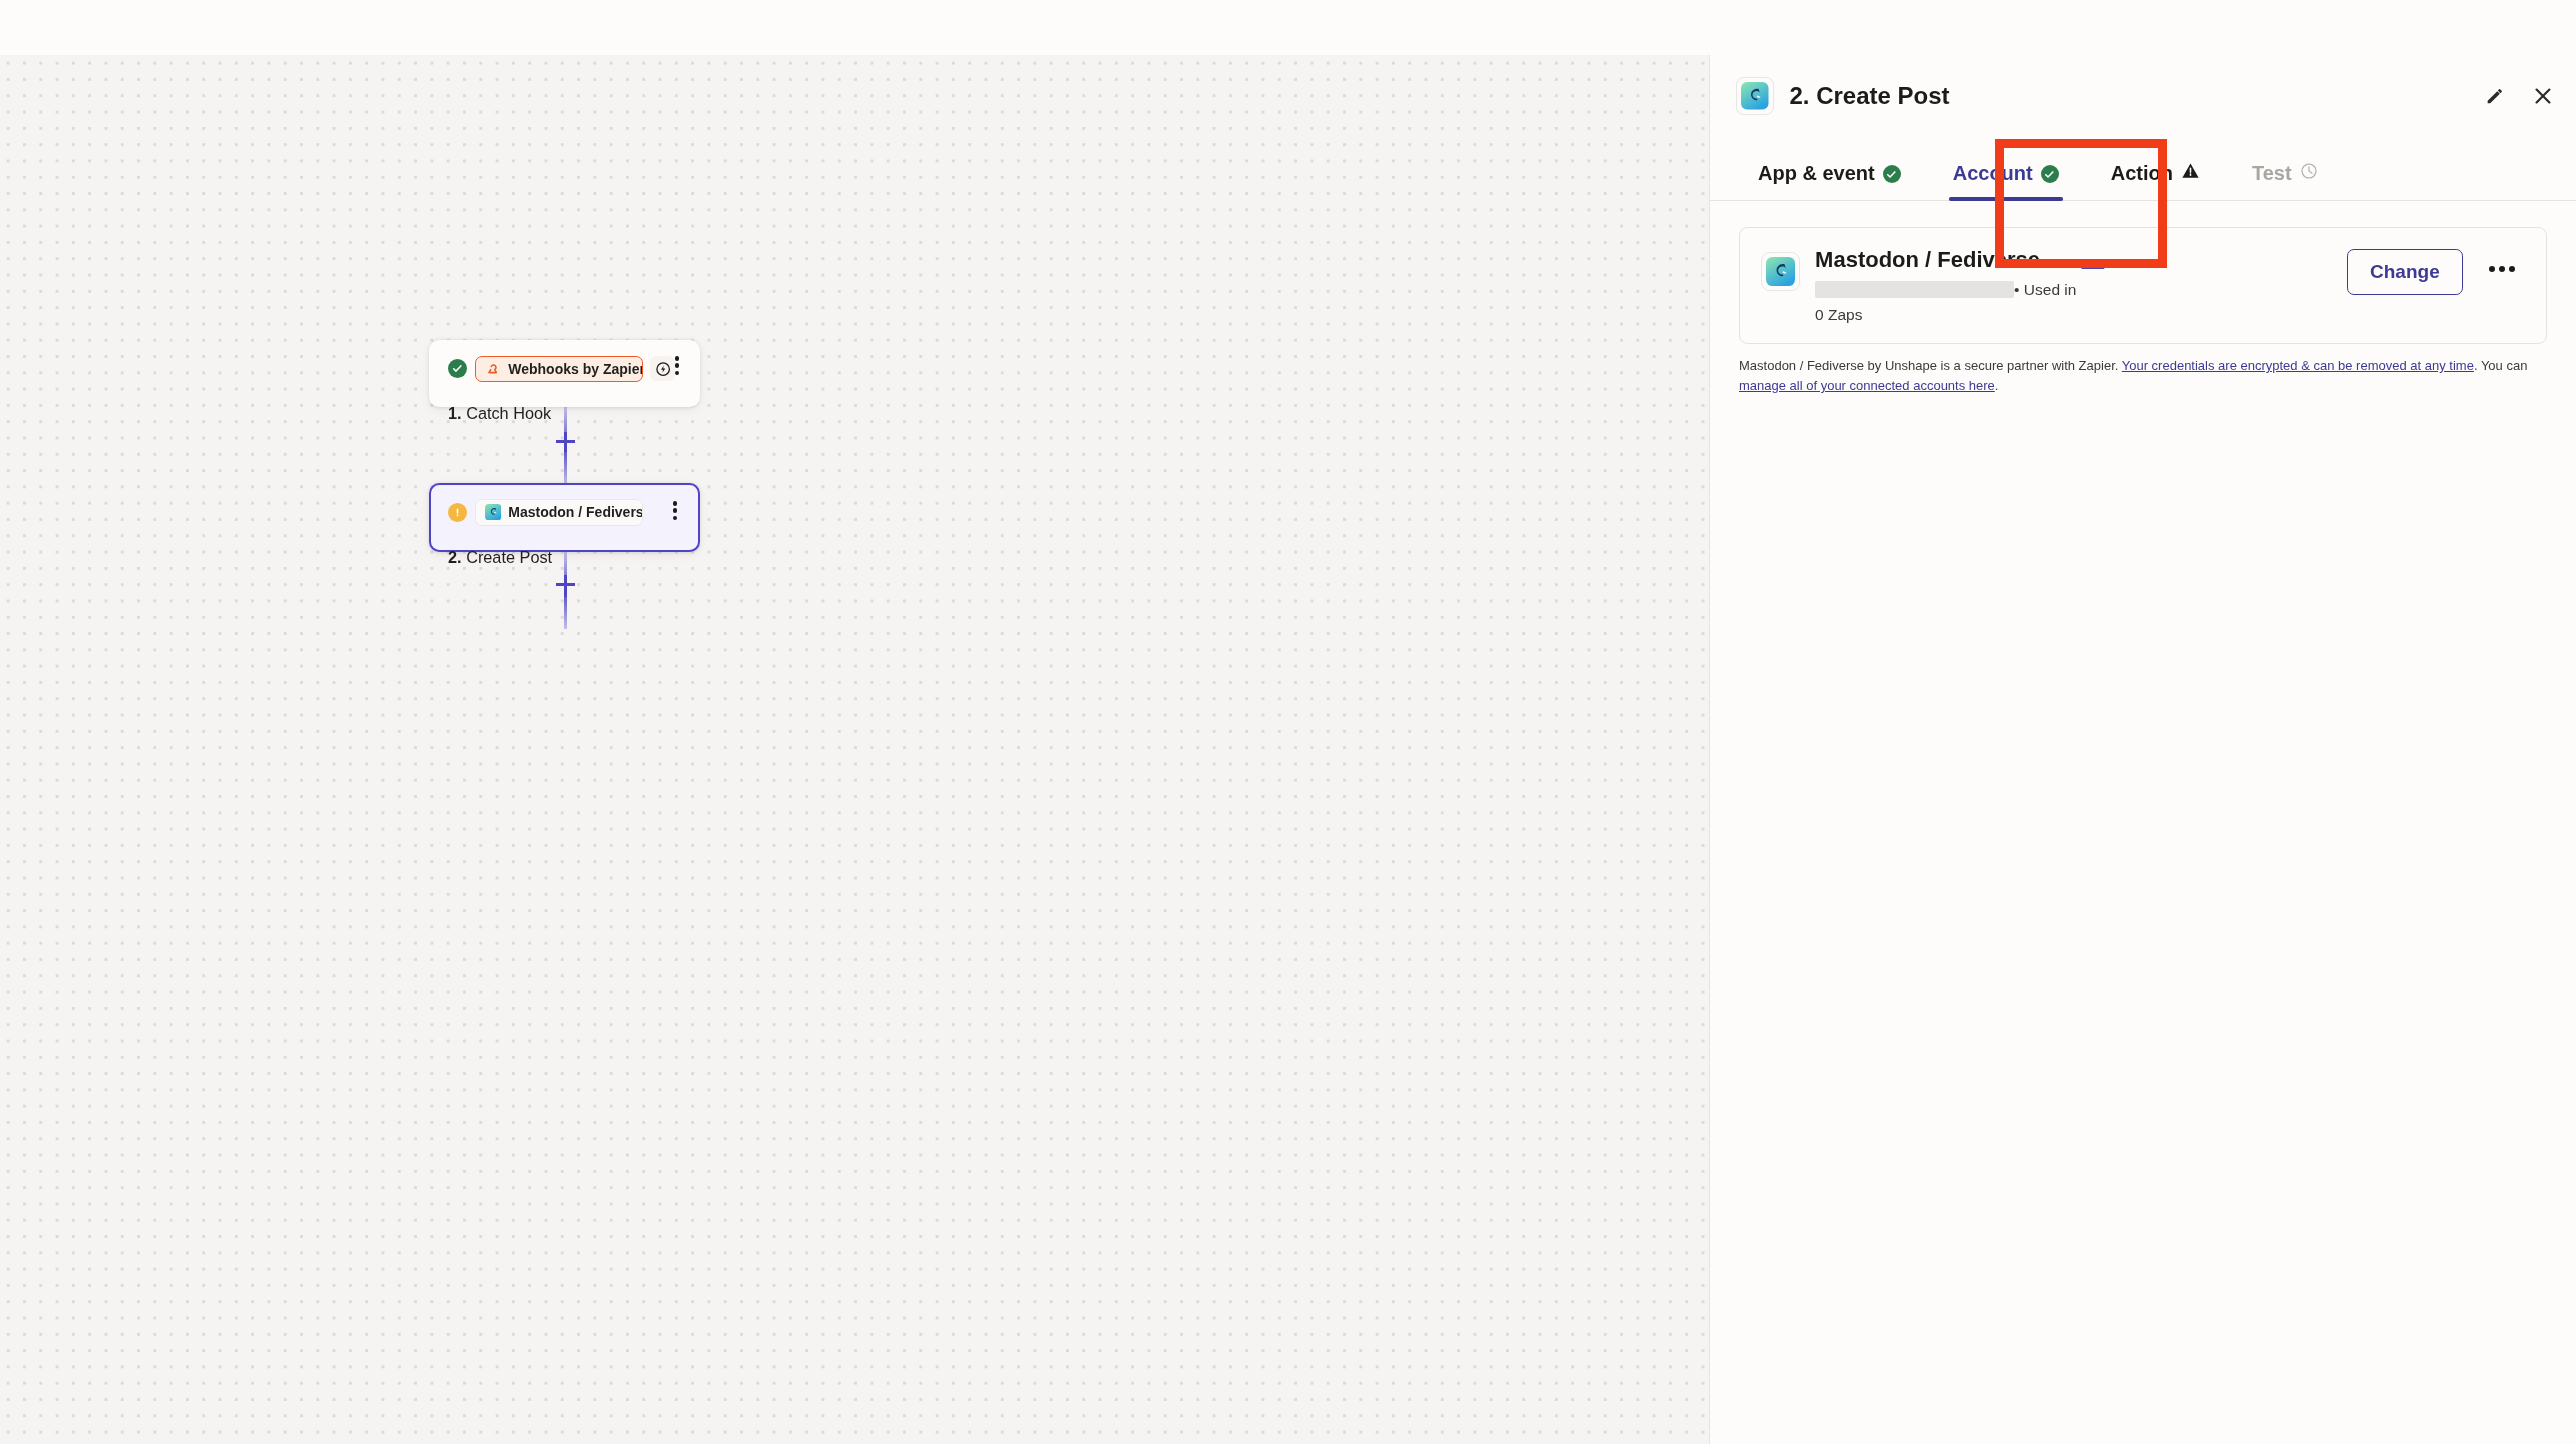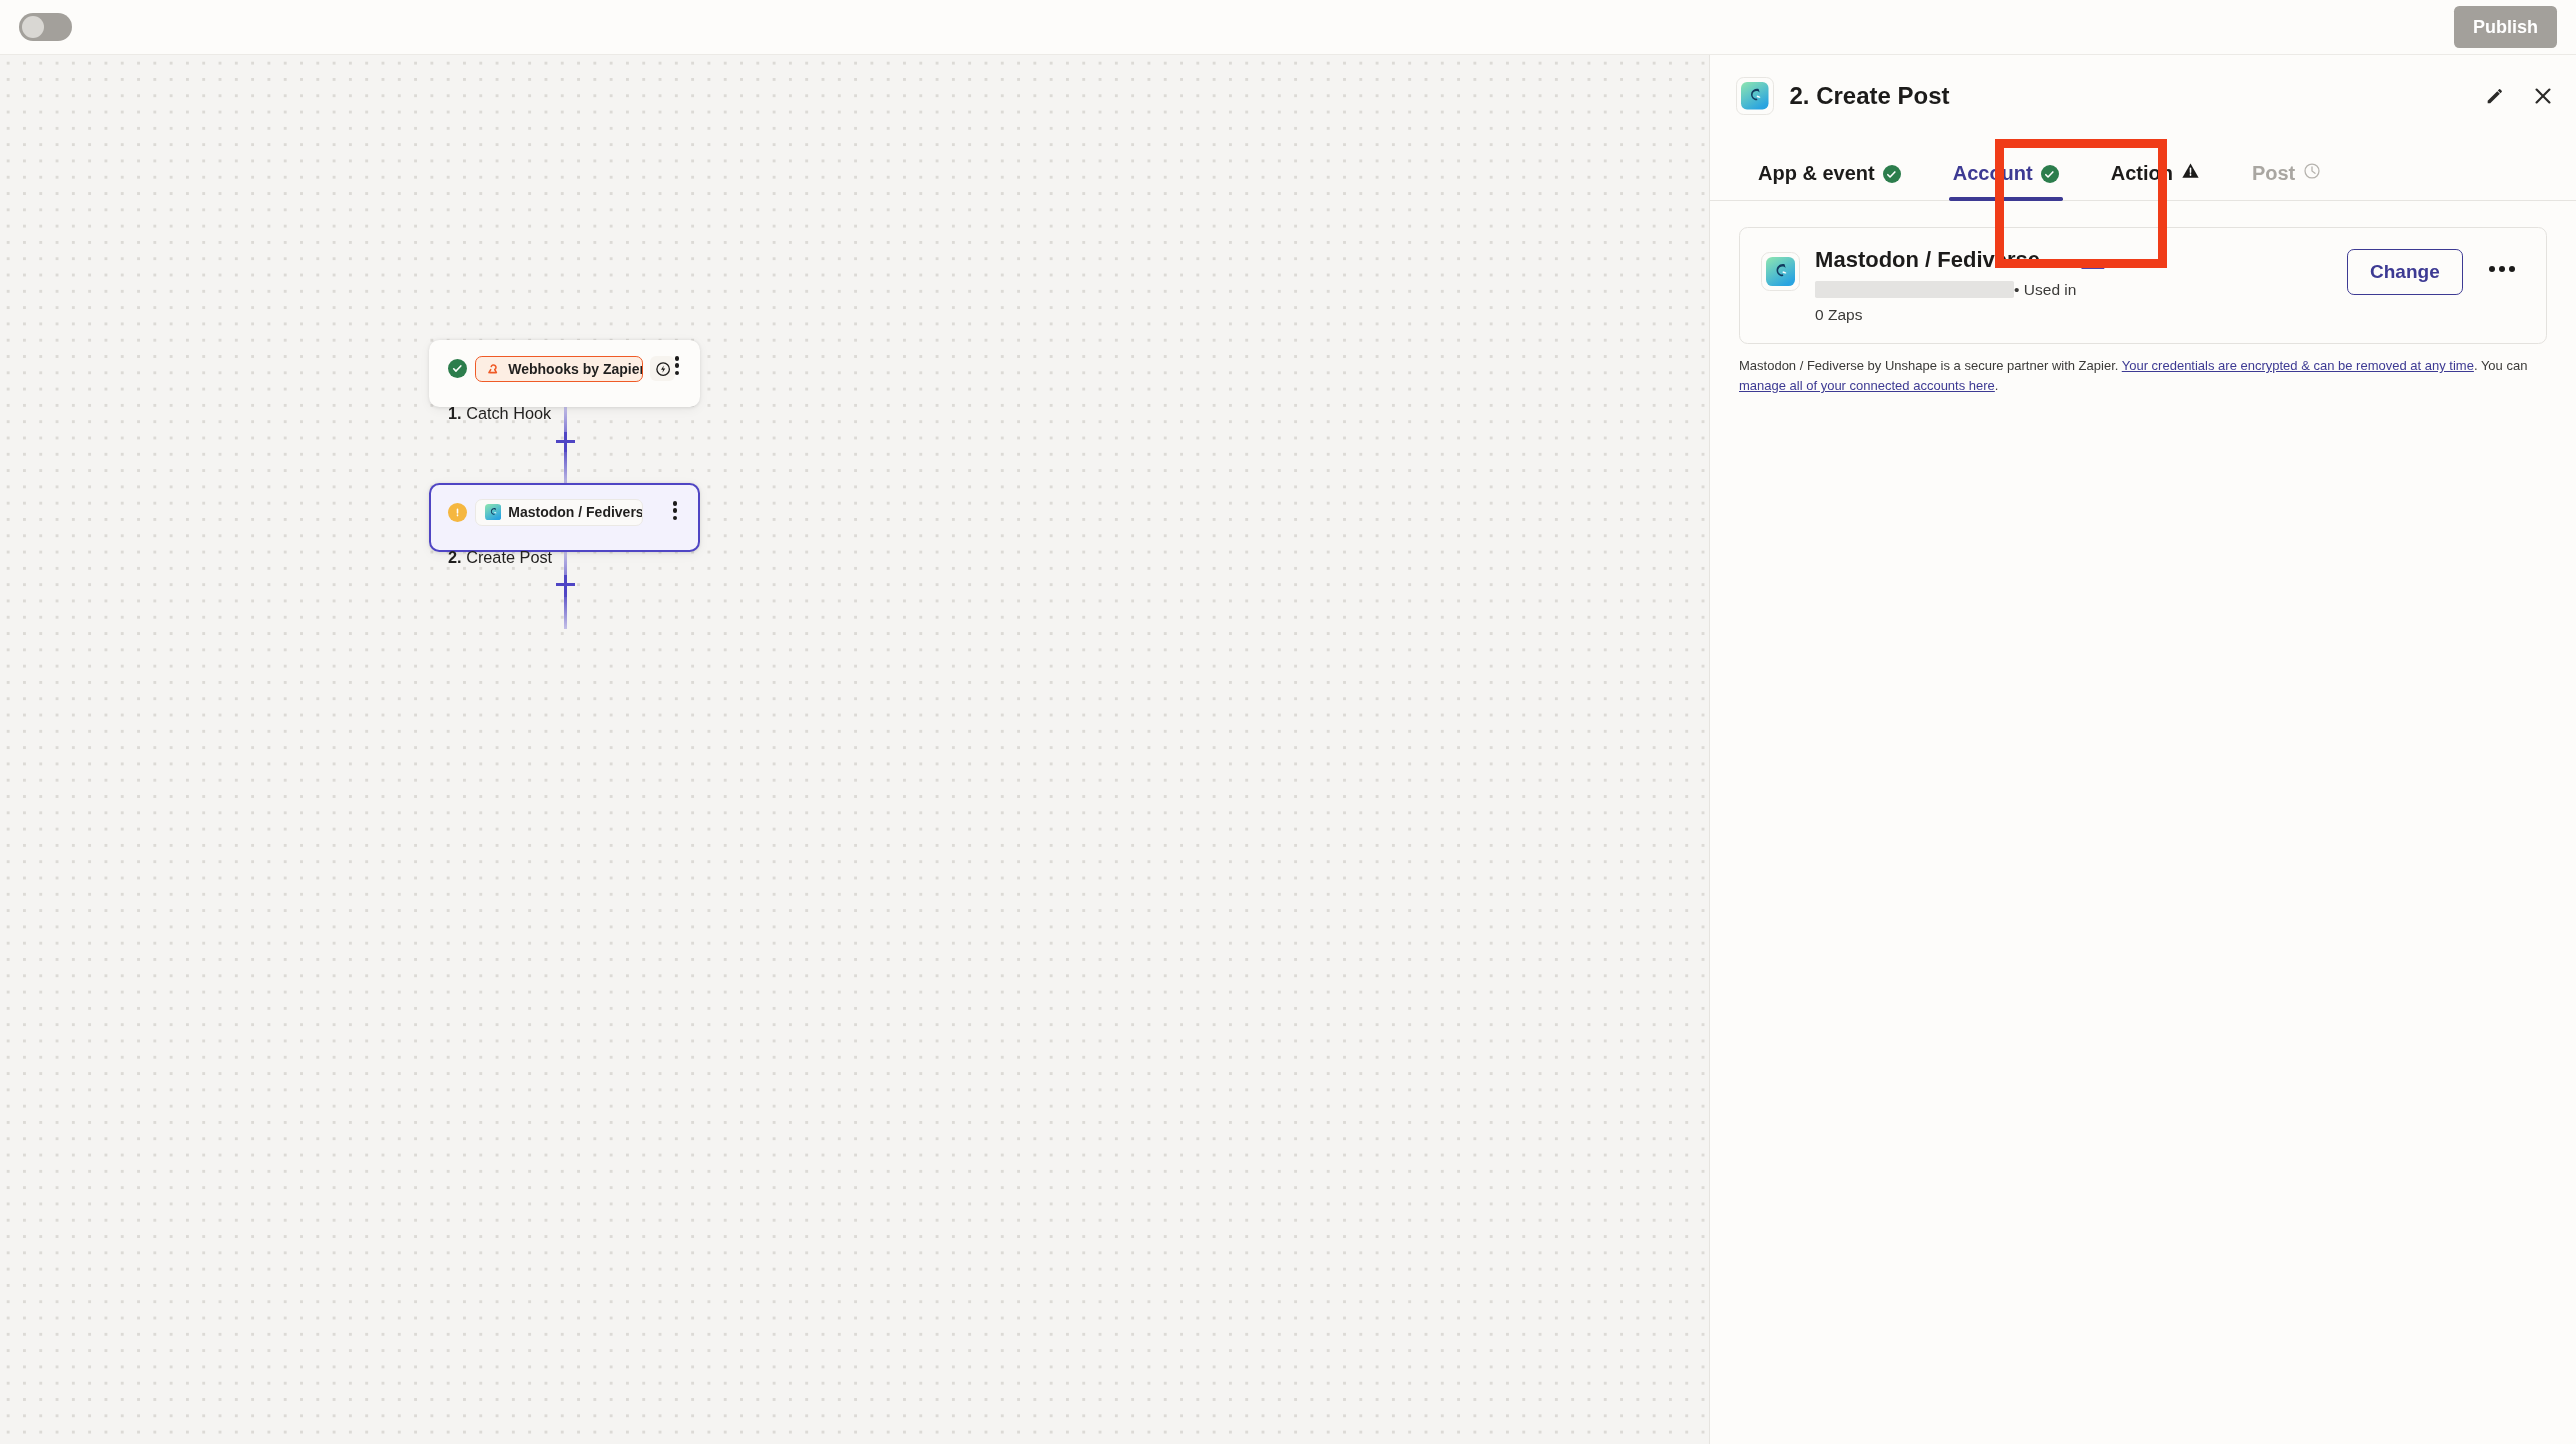--- a/index.html
+++ b/index.html
@@ -204,26 +204,20 @@
     border-radius: 50%; background: #3d3a93; display: flex;
     align-items: center; justify-content: center; cursor: pointer;
     box-shadow: 0 2.6px 8.6px rgba(0,0,0,.18);
   }
 </style>
 </head>
 <body>
 
 <div class="app">
 
-  <div class="topbar">
-    <div class="toggle">
-      <div class="knob"></div>
-    </div>
-    <button class="publish-btn">Publish</button>
-  </div>
 
   <div class="canvas">
 
     <div class="node trigger">
       <div class="node-row">
         <span class="status-dot ok">
           <svg width="11" height="11" viewBox="0 0 16 16">
               <path d="M2.5 8.4l3.3 3.3 7-7.4" stroke="#fff" stroke-width="2.4" fill="none" stroke-linecap="round" stroke-linejoin="round"></path>
             </svg>
         </span>
@@ -353,21 +347,21 @@
         <span>Action</span>
         <span>
           <svg width="19" height="19" viewBox="0 0 24 24">
               <path d="M12 3.2L22.3 21H1.7L12 3.2z" fill="#1c1b1a"></path>
               <path d="M12 9.3v5M12 16.6v1.3" stroke="#fff" stroke-width="2" stroke-linecap="round"></path>
             </svg>
         </span>
       </div>
 
       <div class="tab disabled">
-        <span>Post</span>
+        <span>Test</span>
         <span>
           <svg width="18" height="18" viewBox="0 0 24 24">
               <circle cx="12" cy="12" r="9.3" stroke="#b6b3ae" stroke-width="1.7" fill="none"></circle>
               <path d="M12 6.6V12l4 3" stroke="#b6b3ae" stroke-width="1.7" fill="none" stroke-linecap="round"></path>
             </svg>
         </span>
       </div>
 
       <div class="hl-box"></div>
     </div>

